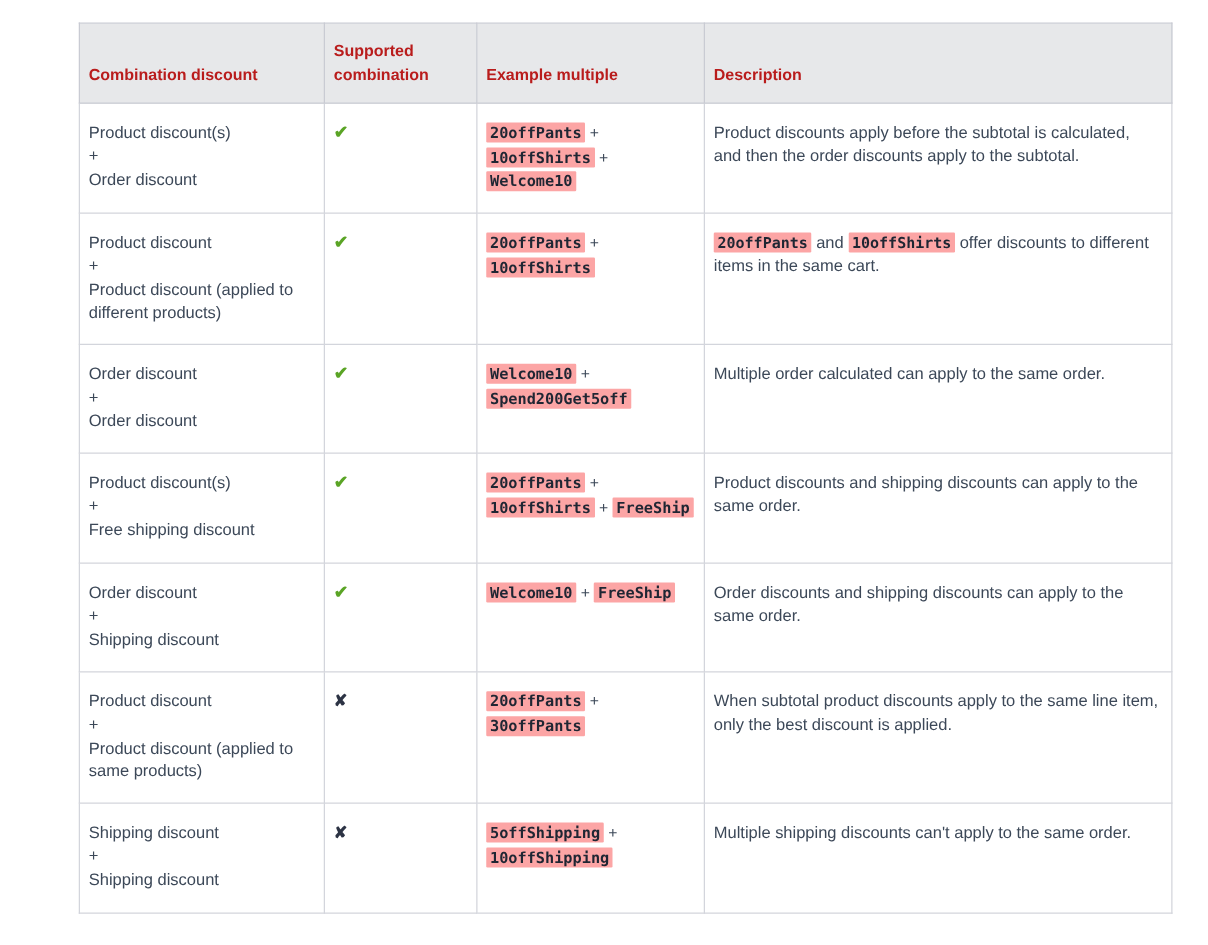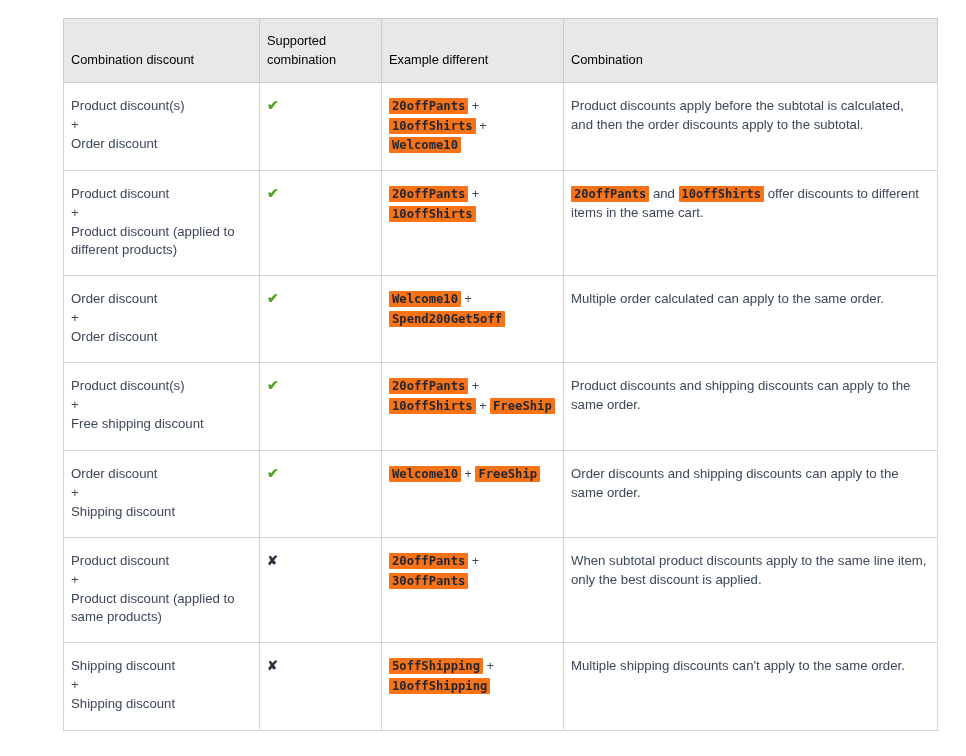--- a/index.html
+++ b/index.html
@@ -33,23 +33,23 @@
   }
   table.combo-table th,
   table.combo-table td {
     border: 1px solid #d3d5dc;
     vertical-align: top;
     text-align: left;
     padding: 14px 8px 14px 7px;
   }
   table.combo-table thead th {
     background: #e7e8ea;
-    color: #000000;
+    color: #b91c1c;
     font-size: 12.8px;
-    font-weight: normal;
+    font-weight: bold;
     line-height: 1.45;
     padding-top: 13px;
     padding-bottom: 13px;
     vertical-align: bottom;
     border-color: #c9cbd3;
   }
   col.c-scenario { width: 196px; }
   col.c-supported { width: 122px; }
   col.c-example   { width: 182px; }
   col.c-desc      { width: 374px; }
@@ -86,21 +86,21 @@
     line-height: 1;
   }
 
   td.cell-example {
     font-size: 12.6px;
     line-height: 1.55;
     color: #2f3a4a;
   }
   code.chip {
     font-family: "DejaVu Sans Mono", "Liberation Mono", monospace;
-    background: #f97316;
+    background: #fca5a5;
     color: #1f2633;
     font-size: 12.2px;
     font-weight: bold;
     padding: 1px 3px;
     border-radius: 1px;
     white-space: nowrap;
     margin-top: 28px;
   }
   td.cell-desc code.chip { font-size: 12px; }
   .op {
@@ -119,22 +119,22 @@
       <colgroup>
         <col class="c-scenario">
         <col class="c-supported">
         <col class="c-example">
         <col class="c-desc">
       </colgroup>
       <thead>
         <tr>
           <th class="h-scenario">Combination discount</th>
           <th class="h-supported">Supported combination</th>
-          <th class="h-example">Example different</th>
-          <th class="h-desc">Combination</th>
+          <th class="h-example">Example multiple</th>
+          <th class="h-desc">Description</th>
         </tr>
       </thead>
       <tbody id="table-body">
           <tr style="height: 88px;">
             <td class="cell-scenario">
               <span class="line">Product discount(s)</span>
               <span class="plus">+</span>
               <span class="line">Order discount</span>
             </td>
             <td class="cell-supported"><span class="mark-yes">✔</span></td>

